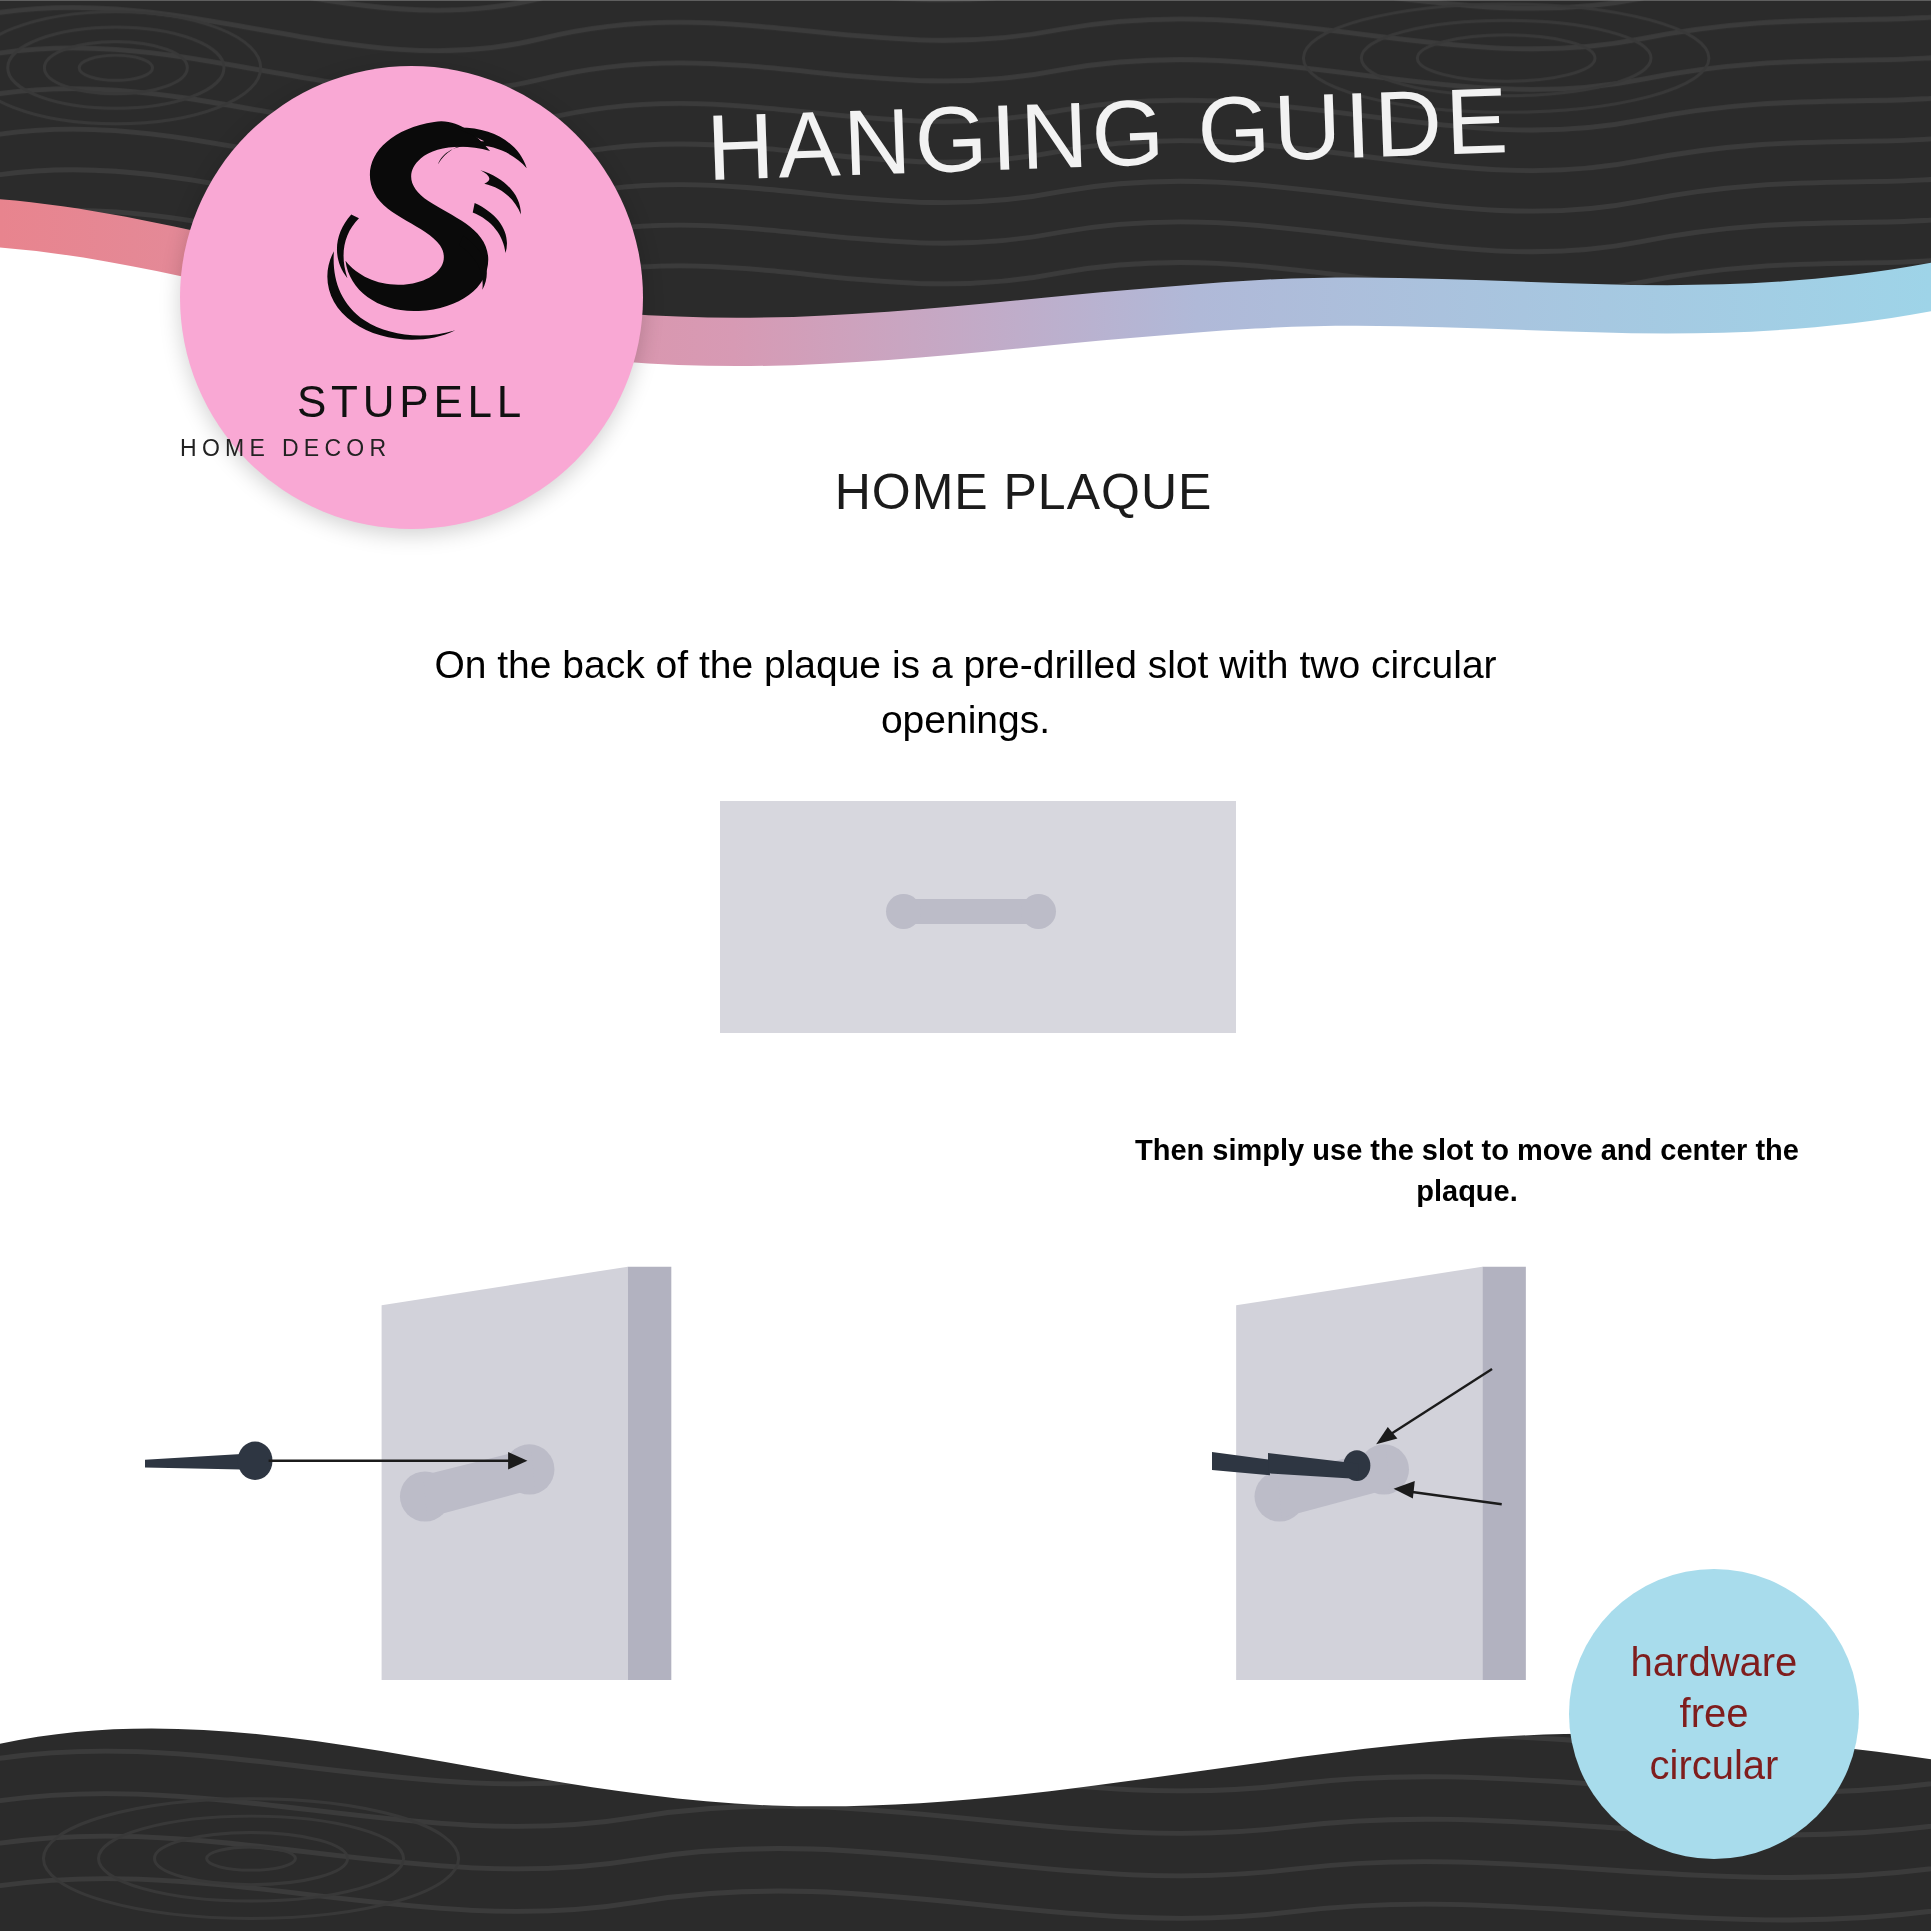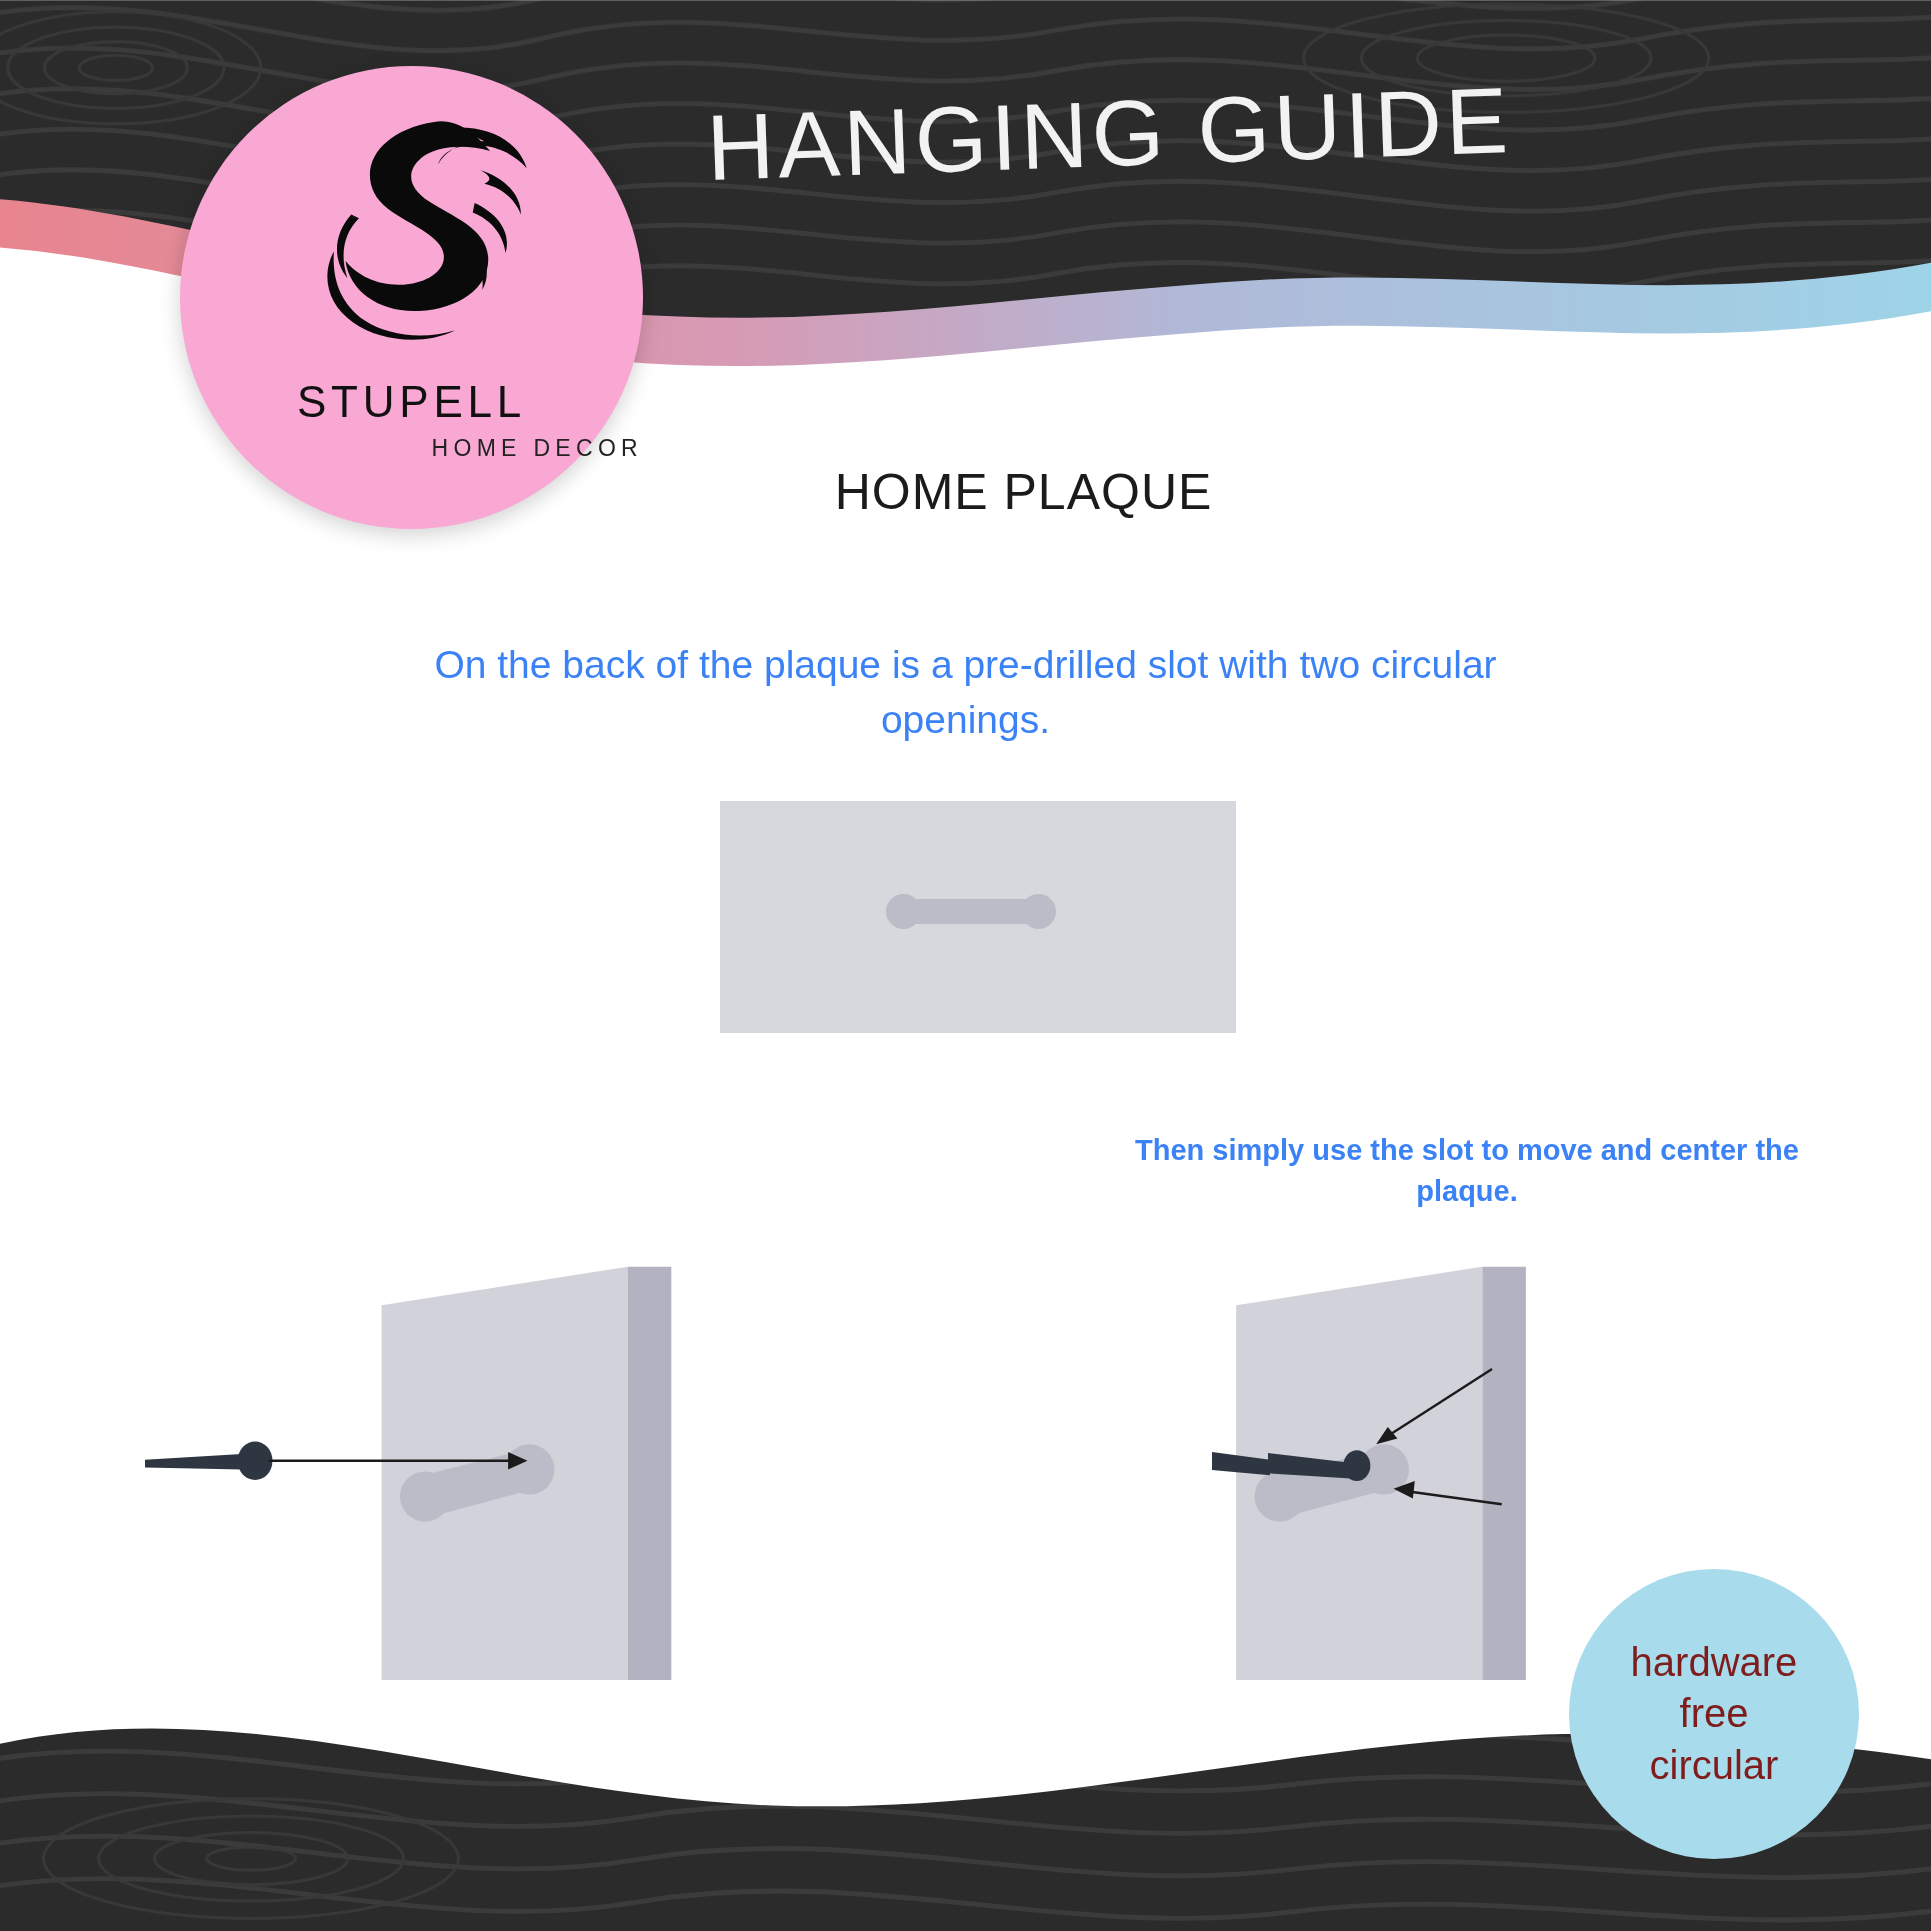--- a/index.html
+++ b/index.html
@@ -68,21 +68,21 @@
     font-family: "Liberation Sans", sans-serif;
     font-size: 44px;
     letter-spacing: 4.8px;
     color: #111111;
   }
   .logo-sub {
     position: absolute;
     left: 0;
     top: 369px;
     width: 100%;
-    text-align: right;
+    text-align: left;
     font-family: "Liberation Sans", sans-serif;
     font-size: 23px;
     letter-spacing: 5.3px;
     color: #222222;
   }
 
   
   .hang-title {
     position: absolute;
     left: 705px;
@@ -107,21 +107,21 @@
     letter-spacing: 1px;
     color: #1b1b1b;
     z-index: 5;
     padding-left: 116px;
     box-sizing: border-box;
   }
 
   .step-text {
     position: absolute;
     font-family: "Liberation Sans", sans-serif;
-    color: #3b82f6;
+    color: #000000;
     text-align: center;
     line-height: 1.42;
   }
   .step1-text {
     left: 386px;
     top: 637px;
     width: 1159px;
     font-size: 39px;
   }
   .step2-text {

